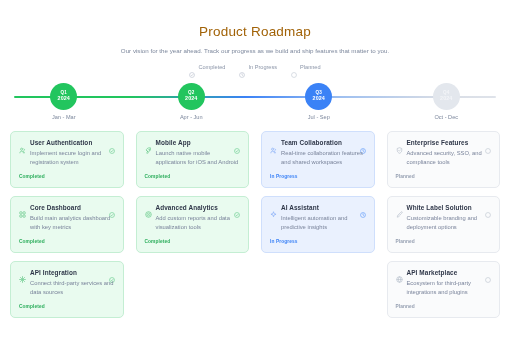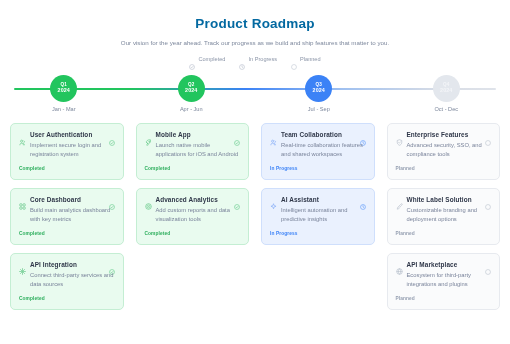--- a/index.html
+++ b/index.html
@@ -12,22 +12,23 @@
   #app {
     position: relative;
     width: 510px; height: 344px;
     background: #ffffff;
     border-radius: 8px;
   }
 
   
   .header { padding-top: 16px; text-align: center; }
   .page-title {
-    font-size: 13.5px; font-weight: bold; color: #0369a1;
+    font-size: 13.5px; font-weight: normal; color: #a16207;
     letter-spacing: .2px;
+    margin-top: 8px;
   }
   .page-subtitle {
     margin-top: 8px; font-size: 6.2px; color: #7c879c; font-weight: normal;
   }
 
   
   .legend {
     margin-top: 10px;
     display: flex; justify-content: center; align-items: center; gap: 14px;
   }

